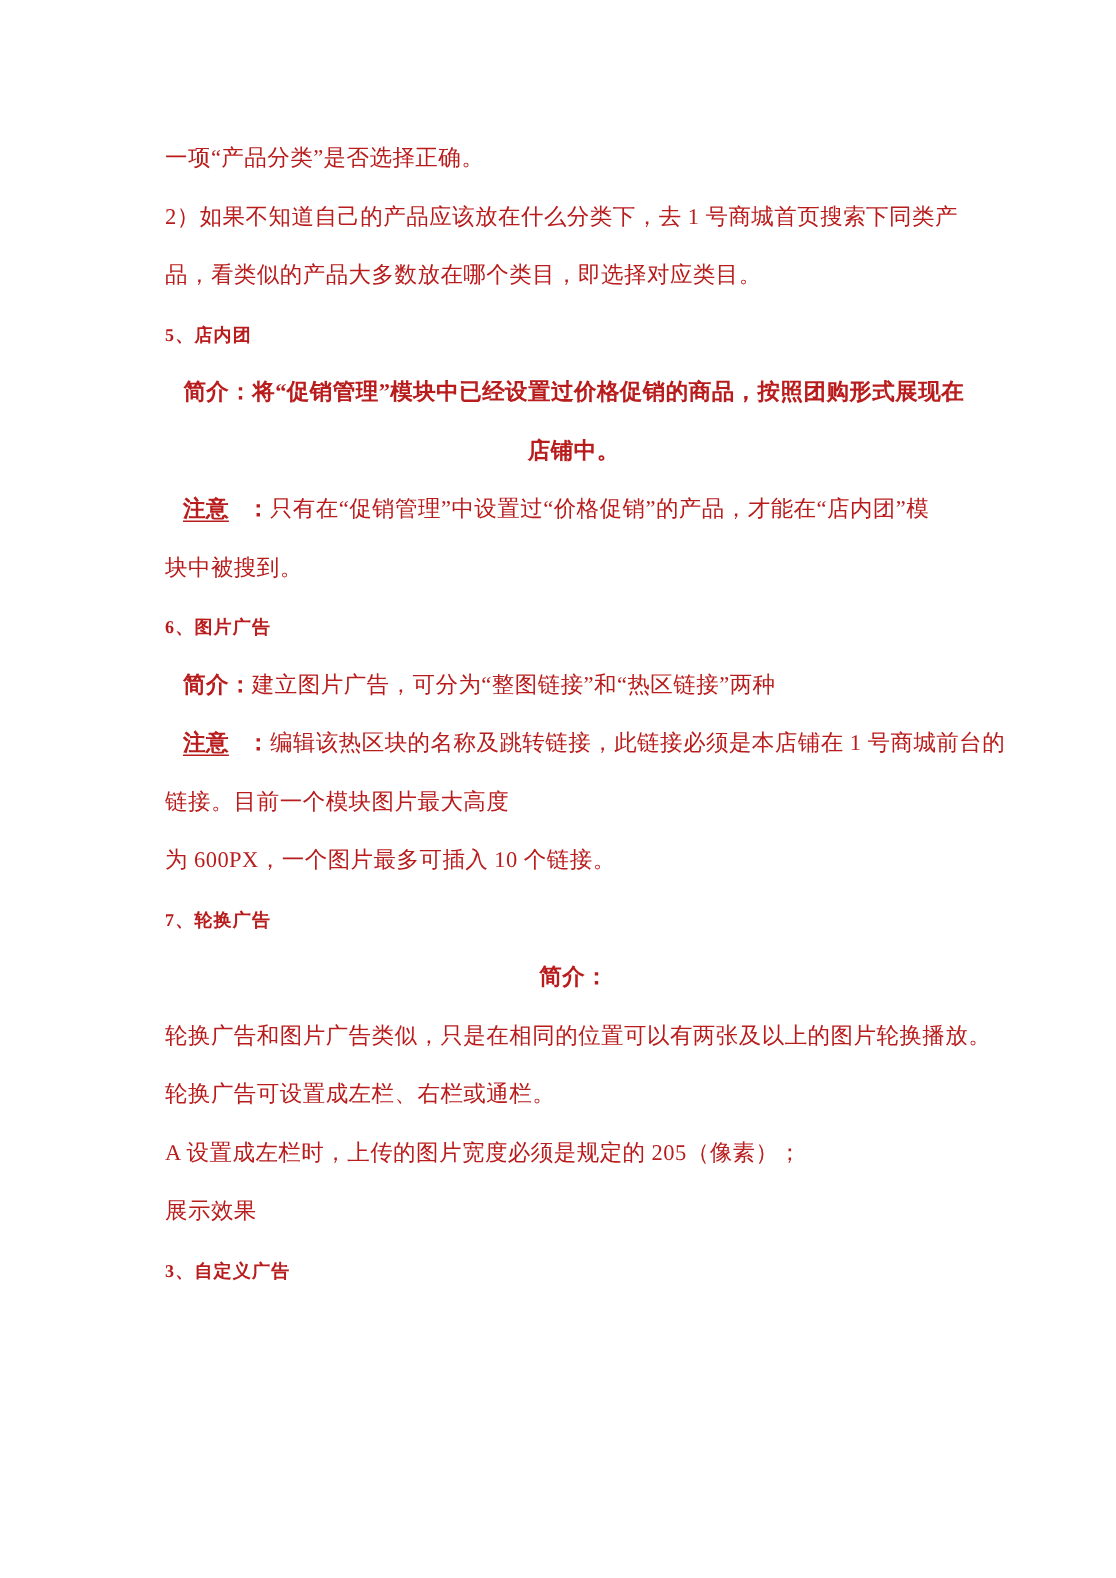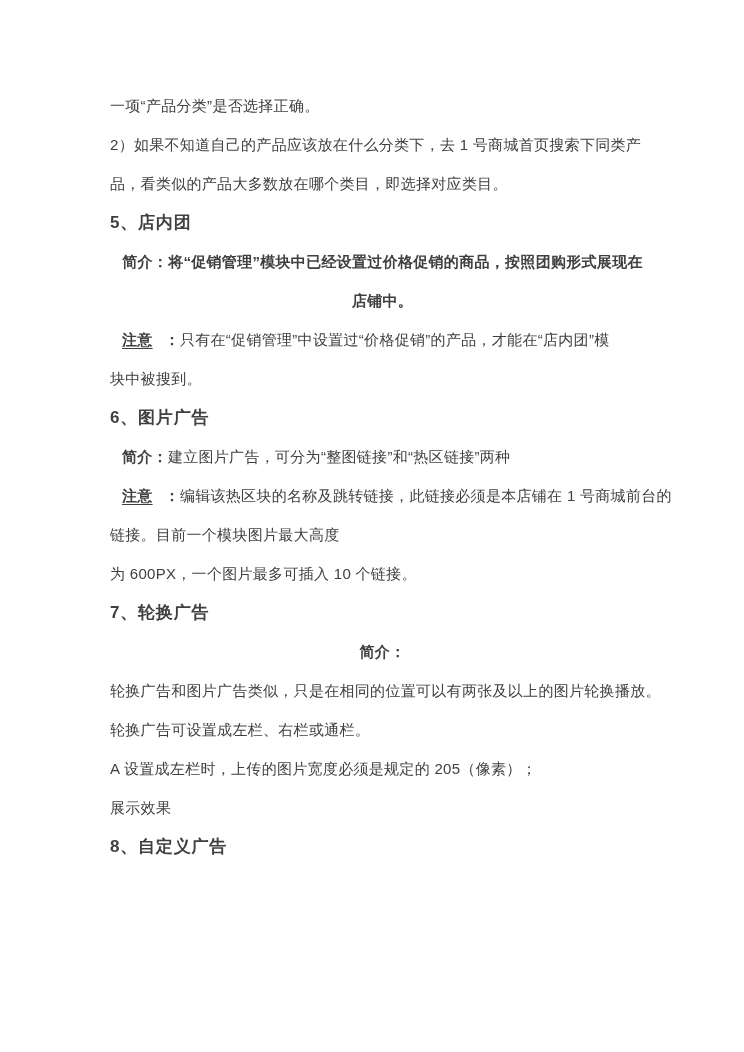--- a/index.html
+++ b/index.html
@@ -6,22 +6,22 @@
     margin: 0;
     padding: 0;
     background: #ffffff;
   }
   .page {
     position: relative;
     width: 744px;
     height: 1052px;
     background: #ffffff;
     overflow: hidden;
-    font-family: Liberation Sans, sans-serif;
-    color: #404040;
+    font-family: Liberation Serif, serif;
+    color: #b91c1c;
   }
   .content {
     position: absolute;
     left: 110px;
     top: 96px;
     width: 545px;
   }
   .line {
     margin: 0 0 19px 0;
     font-size: 15px;
@@ -29,21 +29,21 @@
     letter-spacing: 0.3px;
     white-space: nowrap;
     font-weight: normal;
   }
   .line.bold {
     font-weight: bold;
     text-align: center;
   }
   .hd {
     margin: 0 0 19px 0;
-    font-size: 17px;
+    font-size: 12px;
     line-height: 20px;
     font-weight: bold;
     letter-spacing: 0.8px;
     white-space: nowrap;
   }
   b.lbl {
     font-weight: bold;
     margin-left: 12px;
   }
   .u {
@@ -80,16 +80,16 @@
     <h2 class="hd">7、轮换广告</h2>
 
     <p class="line bold">简介：</p>
     <p class="line">轮换广告和图片广告类似，只是在相同的位置可以有两张及以上的图片轮换播放。</p>
     <p class="line">轮换广告可设置成左栏、右栏或通栏。</p>
 
 
     <p class="line">A 设置成左栏时，上传的图片宽度必须是规定的 205（像素）；</p>
     <p class="line">展示效果</p>
 
-    <h2 class="hd">8、自定义广告</h2>
+    <h2 class="hd">3、自定义广告</h2>
 
   </div>
 </div>
 
 </body></html>

